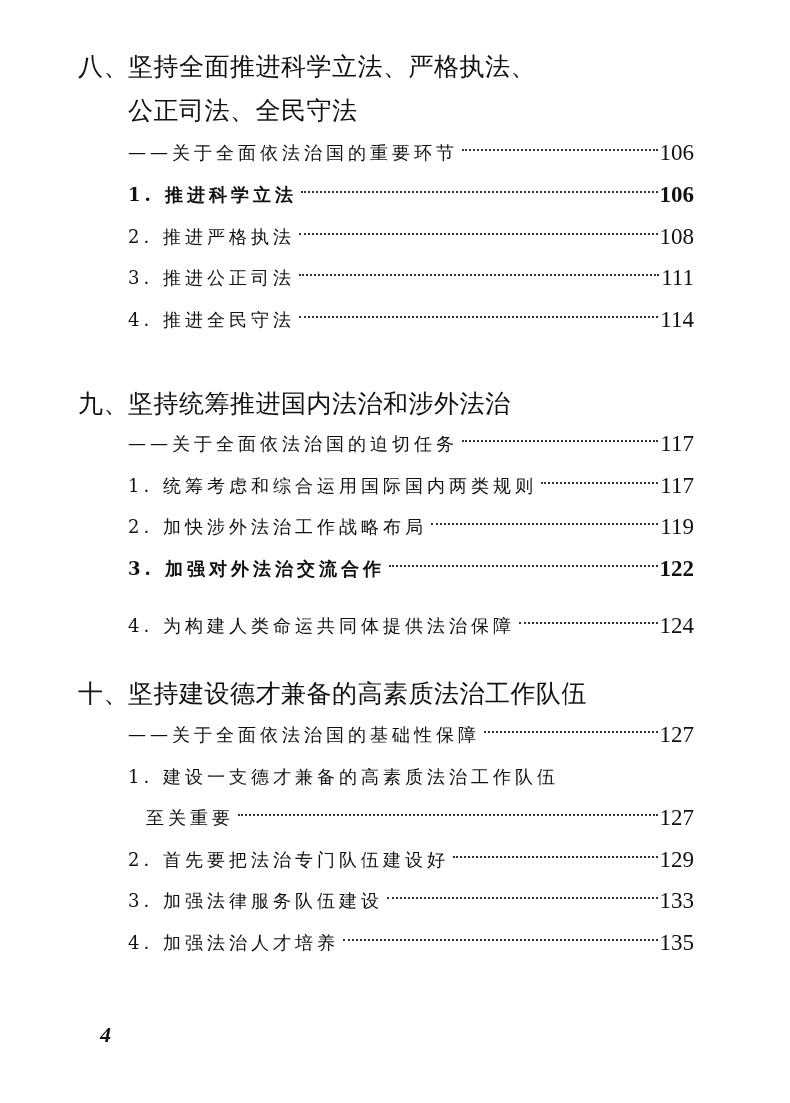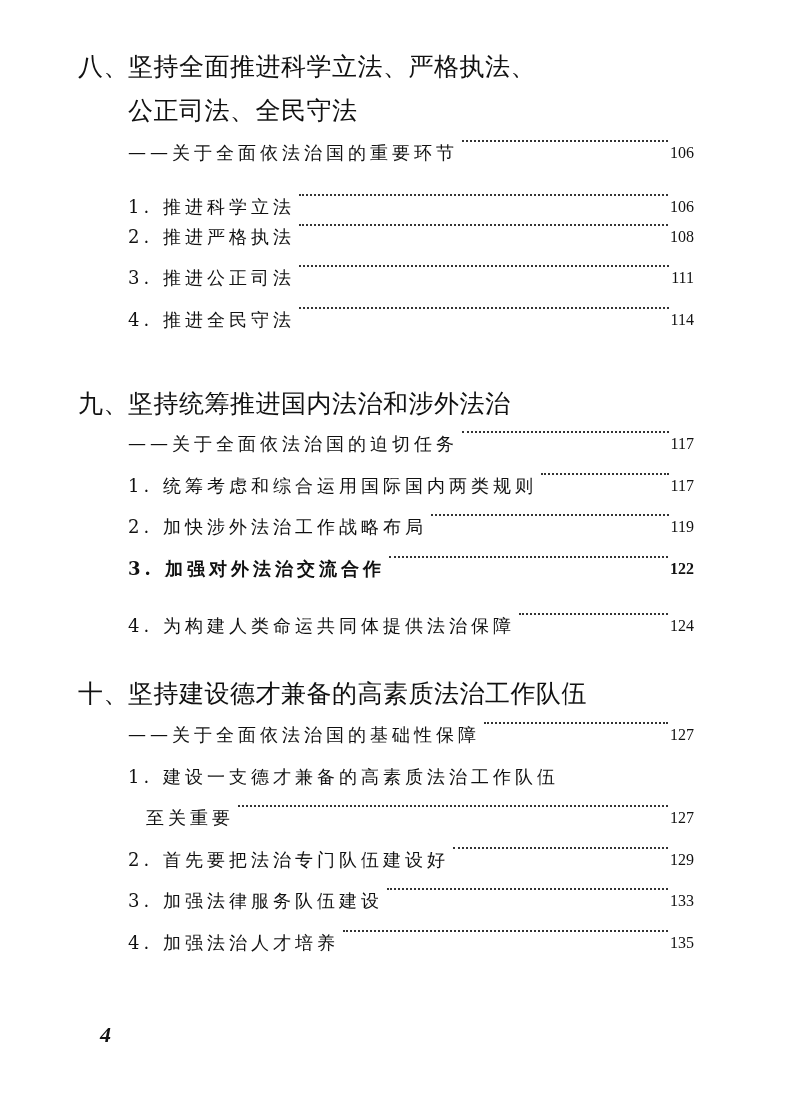--- a/index.html
+++ b/index.html
@@ -1,41 +1,41 @@
 <!DOCTYPE html>
 <html><head>
 <meta charset="utf-8">
 <style>
   html, body { margin: 0; padding: 0; background: #ffffff; }
   body { width: 790px; height: 1103px; position: relative; overflow: hidden; color: #111; font-family: "DejaVu Serif", "Liberation Serif", serif; }
   .chapter-title { position: absolute; left: 78px; font-size: 25px; line-height: 30px; white-space: nowrap; letter-spacing: 0.5px; }
   .chapter-title .num { display: inline-block; width: 50px; }
   .chapter-title-cont { position: absolute; left: 128px; font-size: 25px; line-height: 30px; white-space: nowrap; letter-spacing: 0.5px; }
-  .toc-line { position: absolute; left: 128px; width: 566px; height: 26px; display: flex; align-items: flex-start; font-size: 18px; line-height: 26px; }
+  .toc-line { position: absolute; left: 128px; width: 566px; height: 26px; display: flex; align-items: center; font-size: 18px; line-height: 26px; }
   .toc-line .label { white-space: nowrap; letter-spacing: 4px; }
   .toc-line .label.sub { letter-spacing: 4px; }
   .toc-line .dots { flex: 1; border-bottom: 2px dotted #333; margin: 0 2px 6px 4px; height: 0; }
-  .toc-line .page { font-family: "Liberation Serif", serif; font-size: 16px; white-space: nowrap; }
+  .toc-line .page { font-family: "Liberation Serif", serif; font-size: 23px; white-space: nowrap; }
   .indent2 { left: 146px !important; width: 548px !important; }
   .folio { position: absolute; left: 100px; top: 1022px; font-family: "Liberation Serif", serif; font-style: italic; font-weight: bold; font-size: 22px; }
 </style>
 </head>
 <body>
 
 <div>
   <div class="chapter-title" style="top:52px;text-align:right;">
     <span class="num">八、</span><span>坚持全面推进科学立法、严格执法、</span>
   </div>
   <div class="chapter-title-cont" style="top:96px;">公正司法、全民守法</div>
   <div class="toc-line" style="top:140px;">
     <span class="label sub">——关于全面依法治国的重要环节</span>
       <span class="dots"></span>
       <span class="page">106</span>
   </div>
-  <div class="toc-line" style="top:194px;">
+  <div class="toc-line" style="top:182px;font-weight:bold;">
     <span class="label">1. 推进科学立法</span>
       <span class="dots"></span>
       <span class="page">106</span>
   </div>
   <div class="toc-line" style="top:224px;">
     <span class="label">2. 推进严格执法</span>
       <span class="dots"></span>
       <span class="page">108</span>
   </div>
   <div class="toc-line" style="top:265px;">

